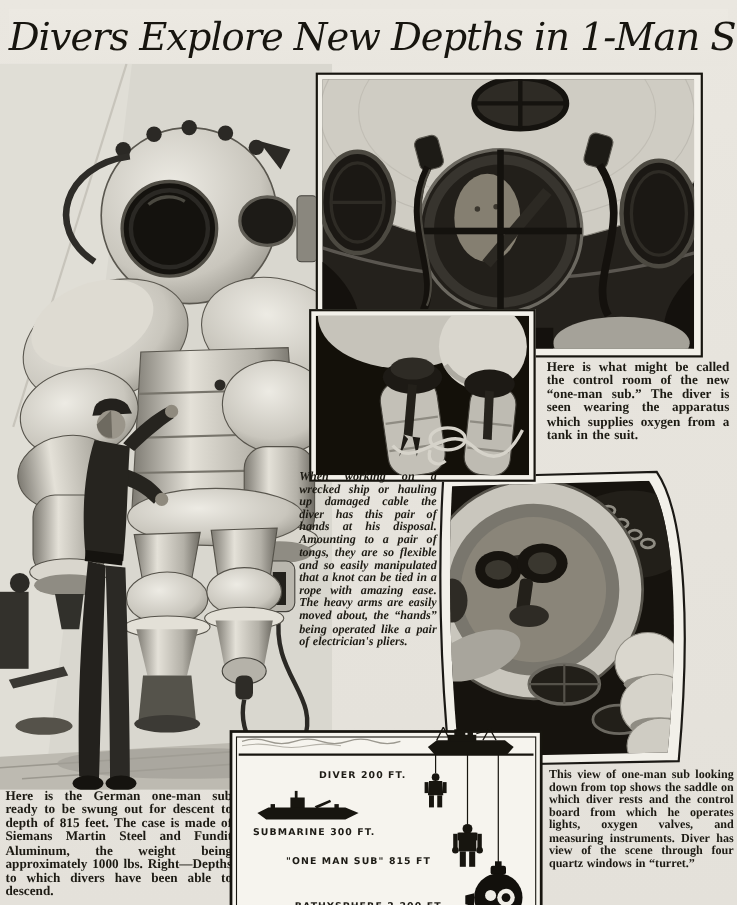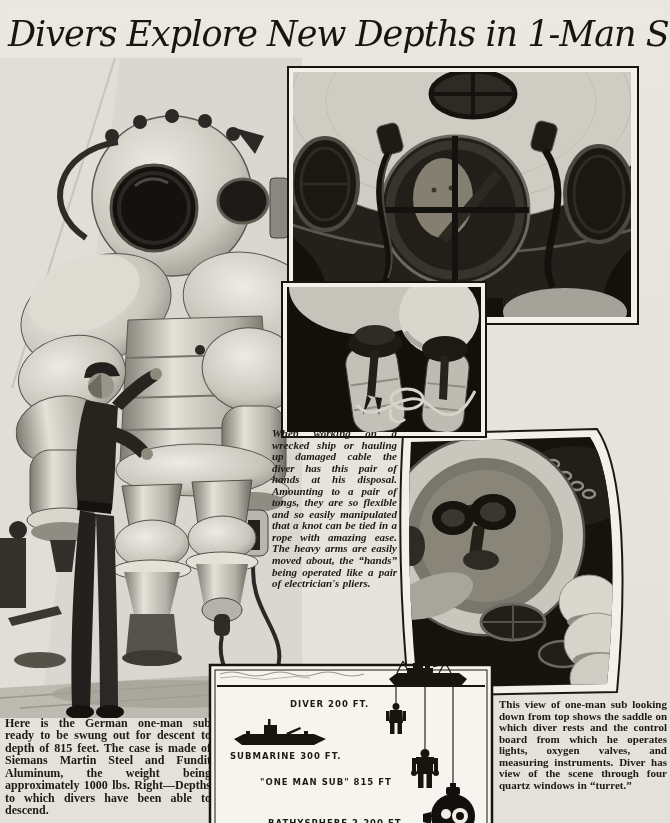--- a/index.html
+++ b/index.html
@@ -264,20 +264,21 @@
       <ellipse cx="158" cy="62" rx="23" ry="13" fill="#1d1a15"></ellipse>
       <path d="M154,68 L152,112 L160,113 L162,69 Z" fill="#26231d"></path>
       <g stroke="#d6d3ca" stroke-width="3" fill="none">
         <path d="M70,118 C90,142 118,96 142,118 S180,120 188,104"></path>
         <ellipse cx="120" cy="112" rx="16" ry="10"></ellipse>
         <path d="M104,122 C100,134 112,138 118,132"></path>
       </g>
     </svg>
   </figure>
 
+  <p class="caption cap-control">Here is what might be called the control room of the new “one-man sub.” The diver is seen wearing the apparatus which supplies oxygen from a tank in the suit.</p>
   <p class="caption cap-tongs">When working on a wrecked ship or hauling up damaged cable the diver has this pair of hands at his disposal. Amounting to a pair of tongs, they are so flexible and so easily manipulated that a knot can be tied in a rope with amazing ease. The heavy arms are easily moved about, the “hands” being operated like a pair of electrician's pliers.</p>
   <p class="caption cap-german">Here is the German one-man sub ready to be swung out for descent to depth of 815 feet. The case is made of Siemans Martin Steel and Fundit Aluminum, the weight being approximately 1000 lbs. Right—Depths to which divers have been able to descend.</p>
   <p class="caption cap-topview">This view of one-man sub looking down from top shows the saddle on which diver rests and the control board from which he operates lights, oxygen valves, and measuring instruments. Diver has view of the scene through four quartz windows in “turret.”</p>
 
   <div class="diagram">
     <svg width="290" height="192" viewBox="0 0 290 192">
       <rect x="4" y="4" width="282" height="184" fill="#f6f4ee" stroke="#17150f" stroke-width="2.5"></rect>
       <rect x="9" y="9" width="272" height="174" fill="none" stroke="#17150f" stroke-width="1"></rect>
       <path d="M14,13 q12,-4 24,0 t24,0 t24,0 t24,0 t24,0 t24,0" fill="none" stroke="#9b988f" stroke-width="1.2"></path>
       <path d="M14,17 q15,-3 30,0 t30,0 t30,0" fill="none" stroke="#b5b2a9" stroke-width="1"></path>

